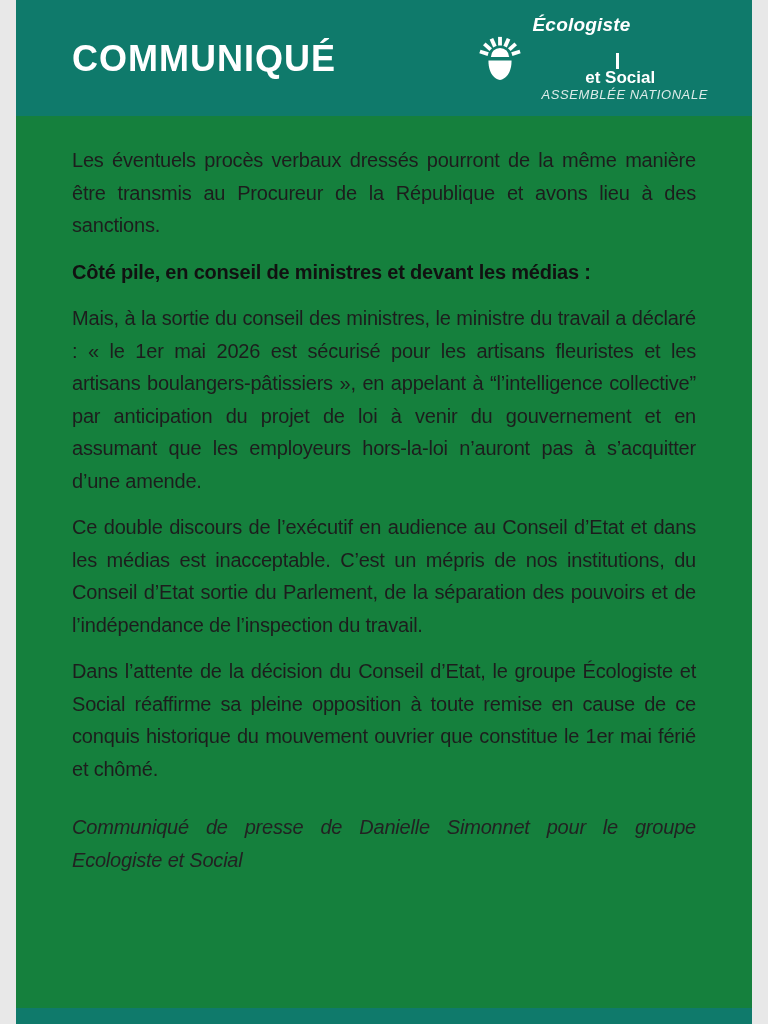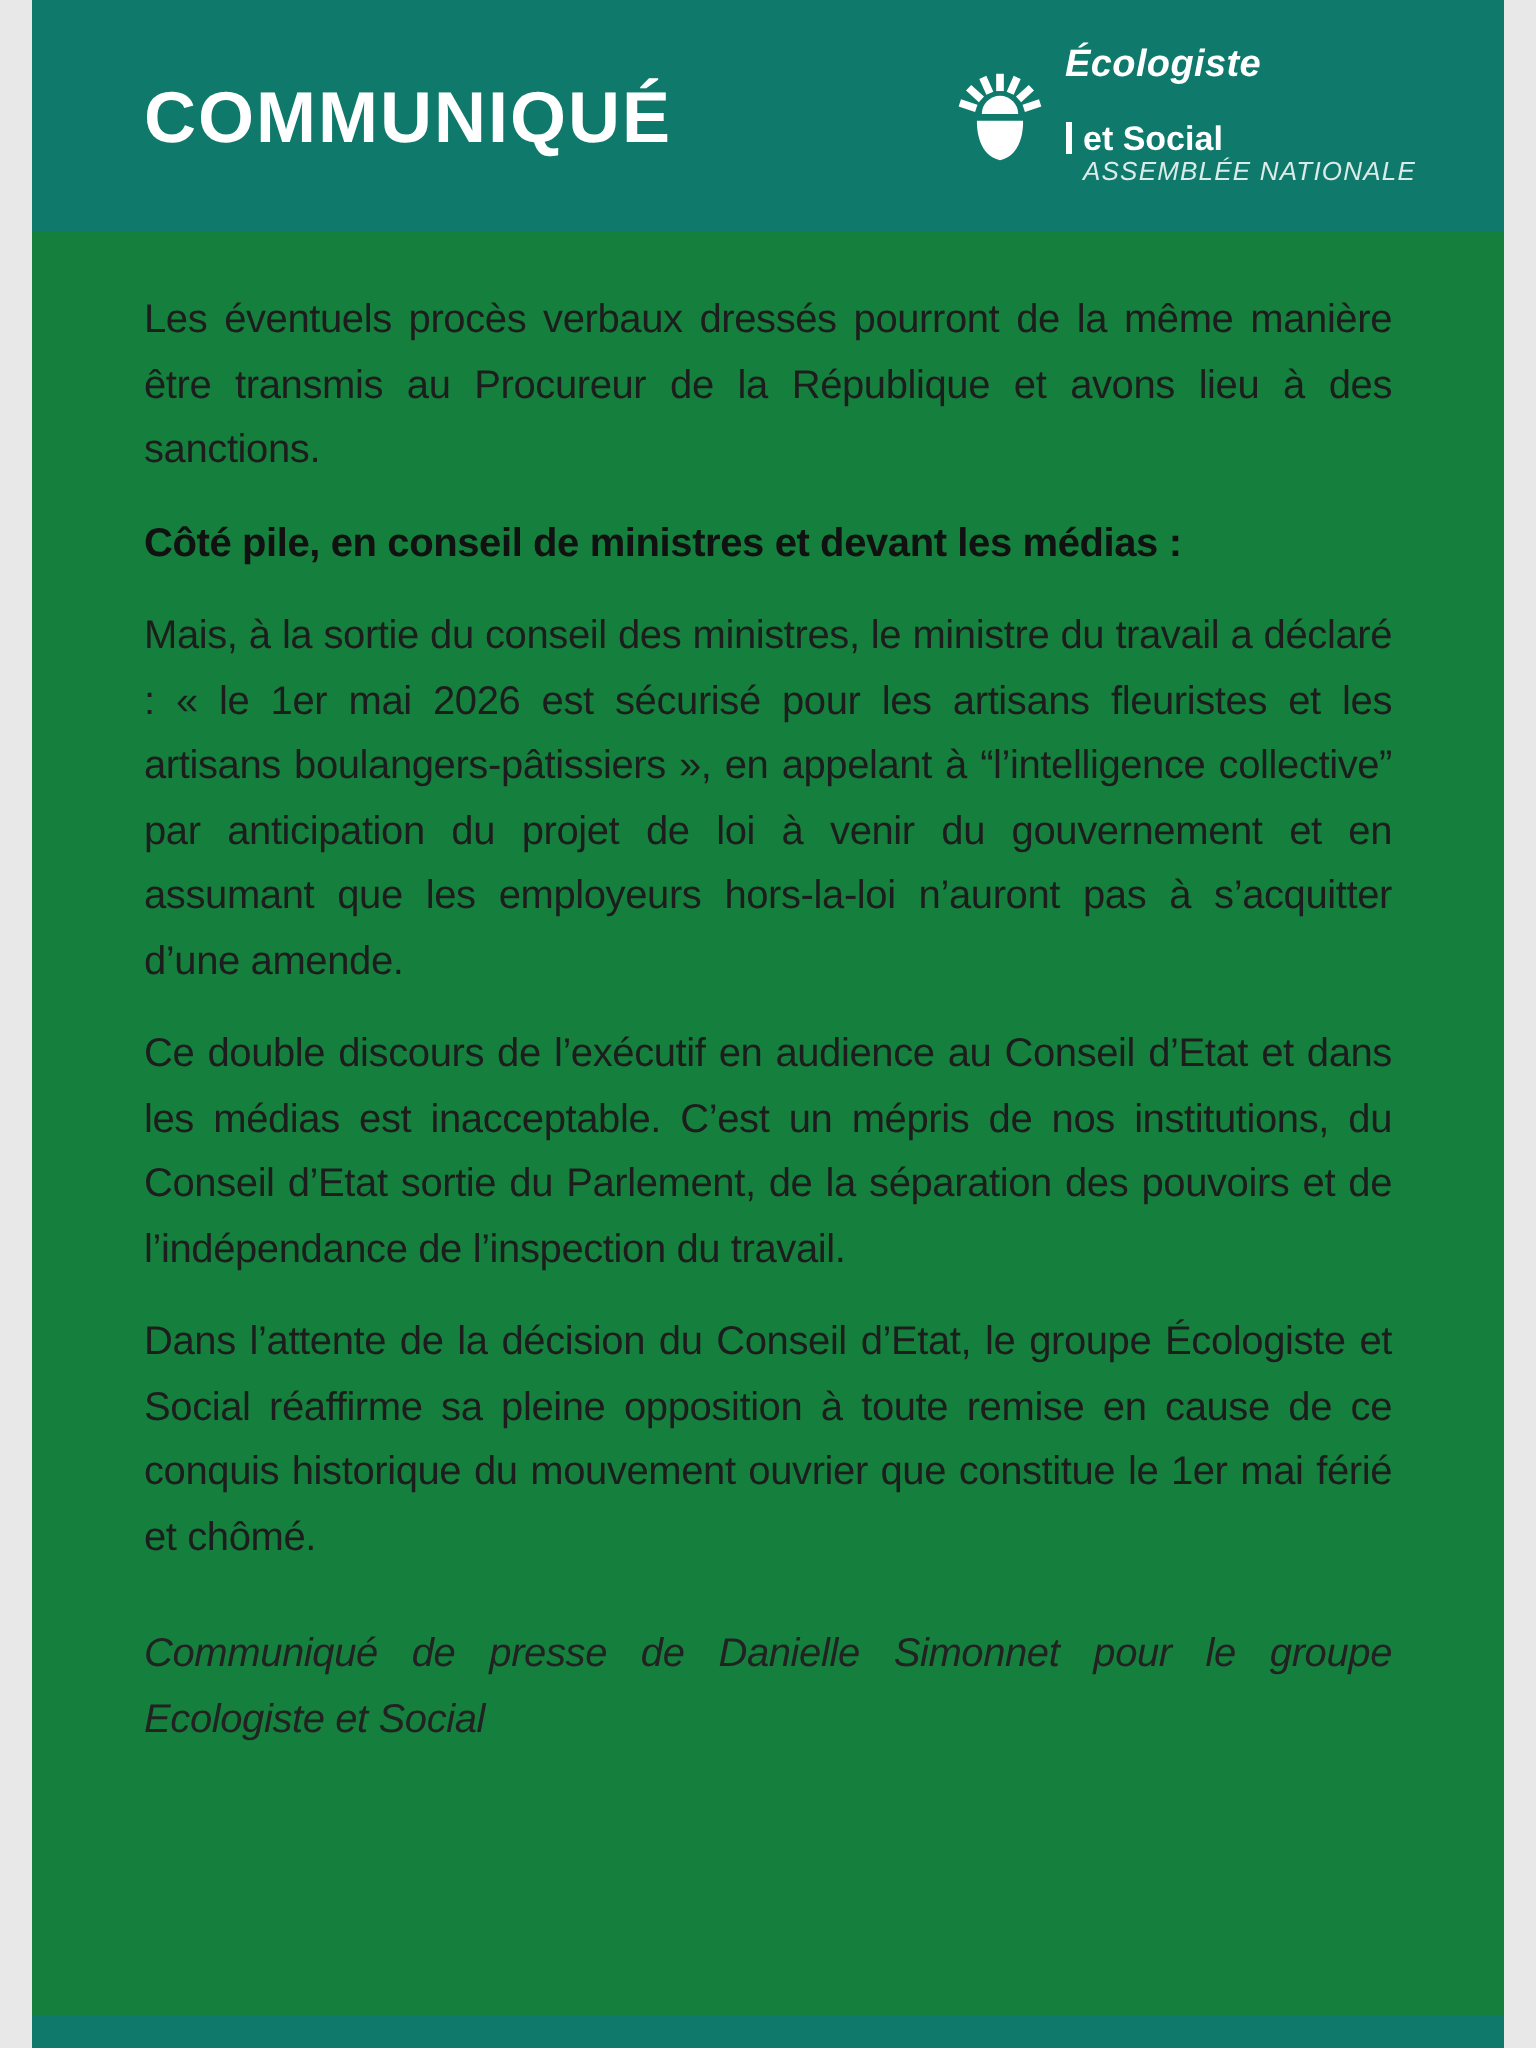--- a/index.html
+++ b/index.html
@@ -45,20 +45,21 @@
   .logo-line1 {
     font-size: 19px;
     font-weight: 700;
     letter-spacing: 0.2px;
     font-style: italic;
   }
   .logo-line2-row {
     display: flex;
     align-items: center;
     margin-top: 19px;
+    flex-direction: column;
   }
   .logo-bar {
     width: 3px;
     height: 16px;
     background: #ffffff;
     margin-right: 6px;
   }
   .logo-line2 {
     font-size: 17px;
     font-weight: 700;

